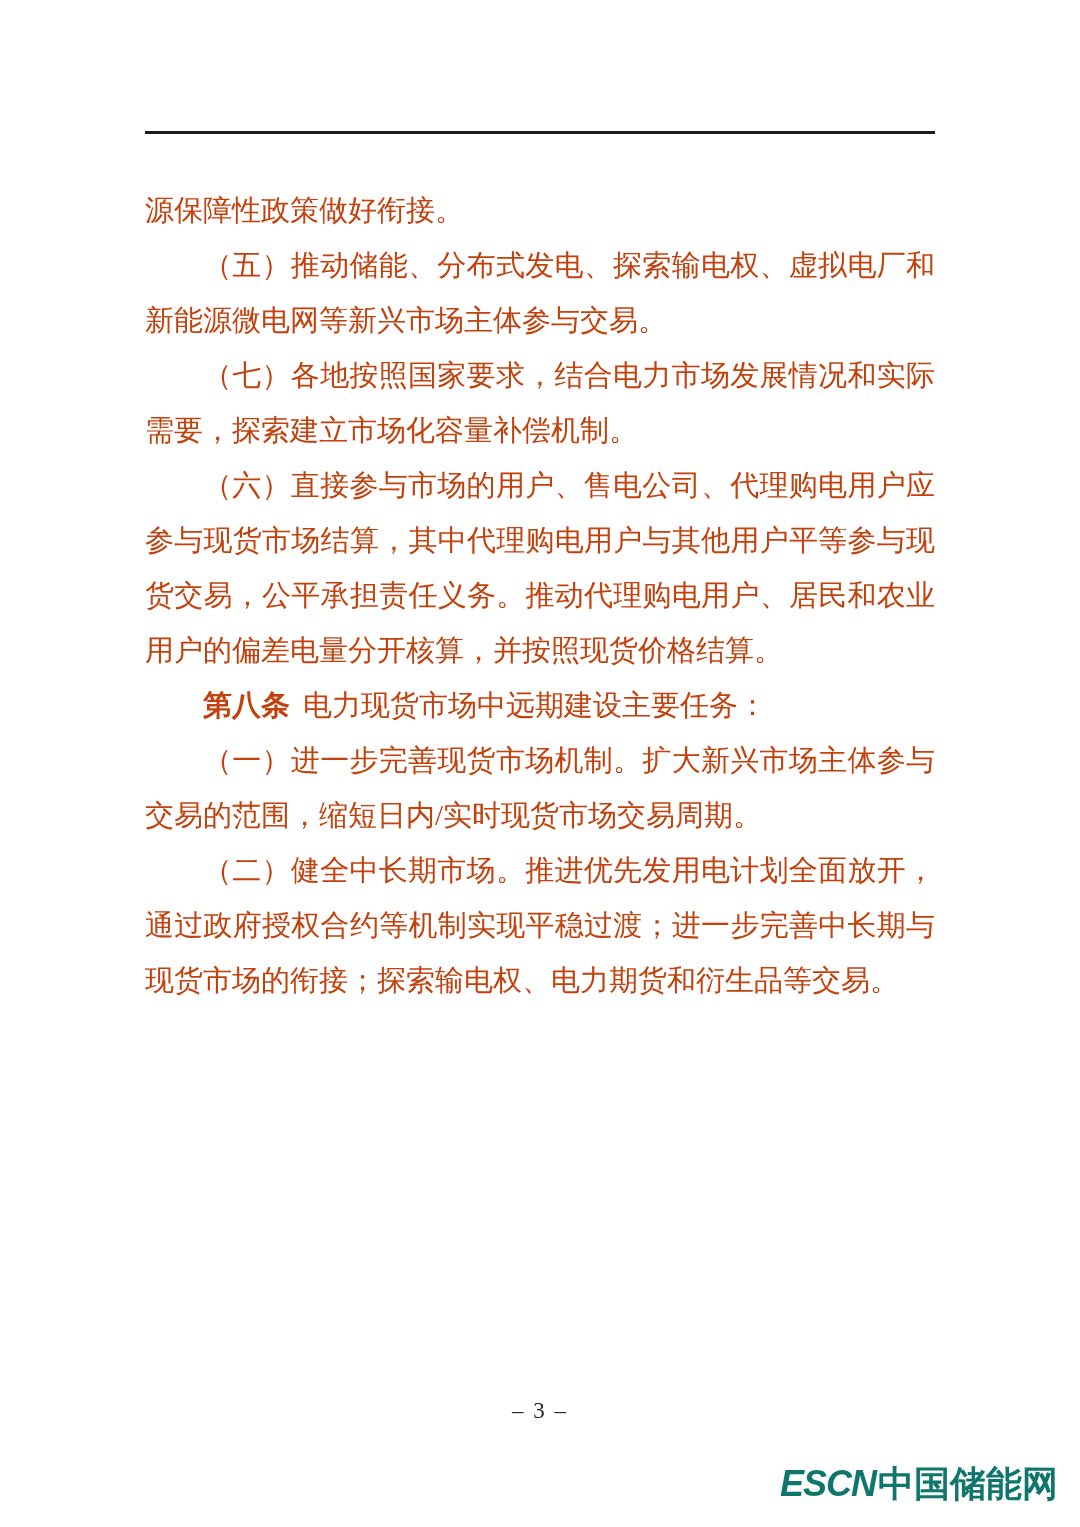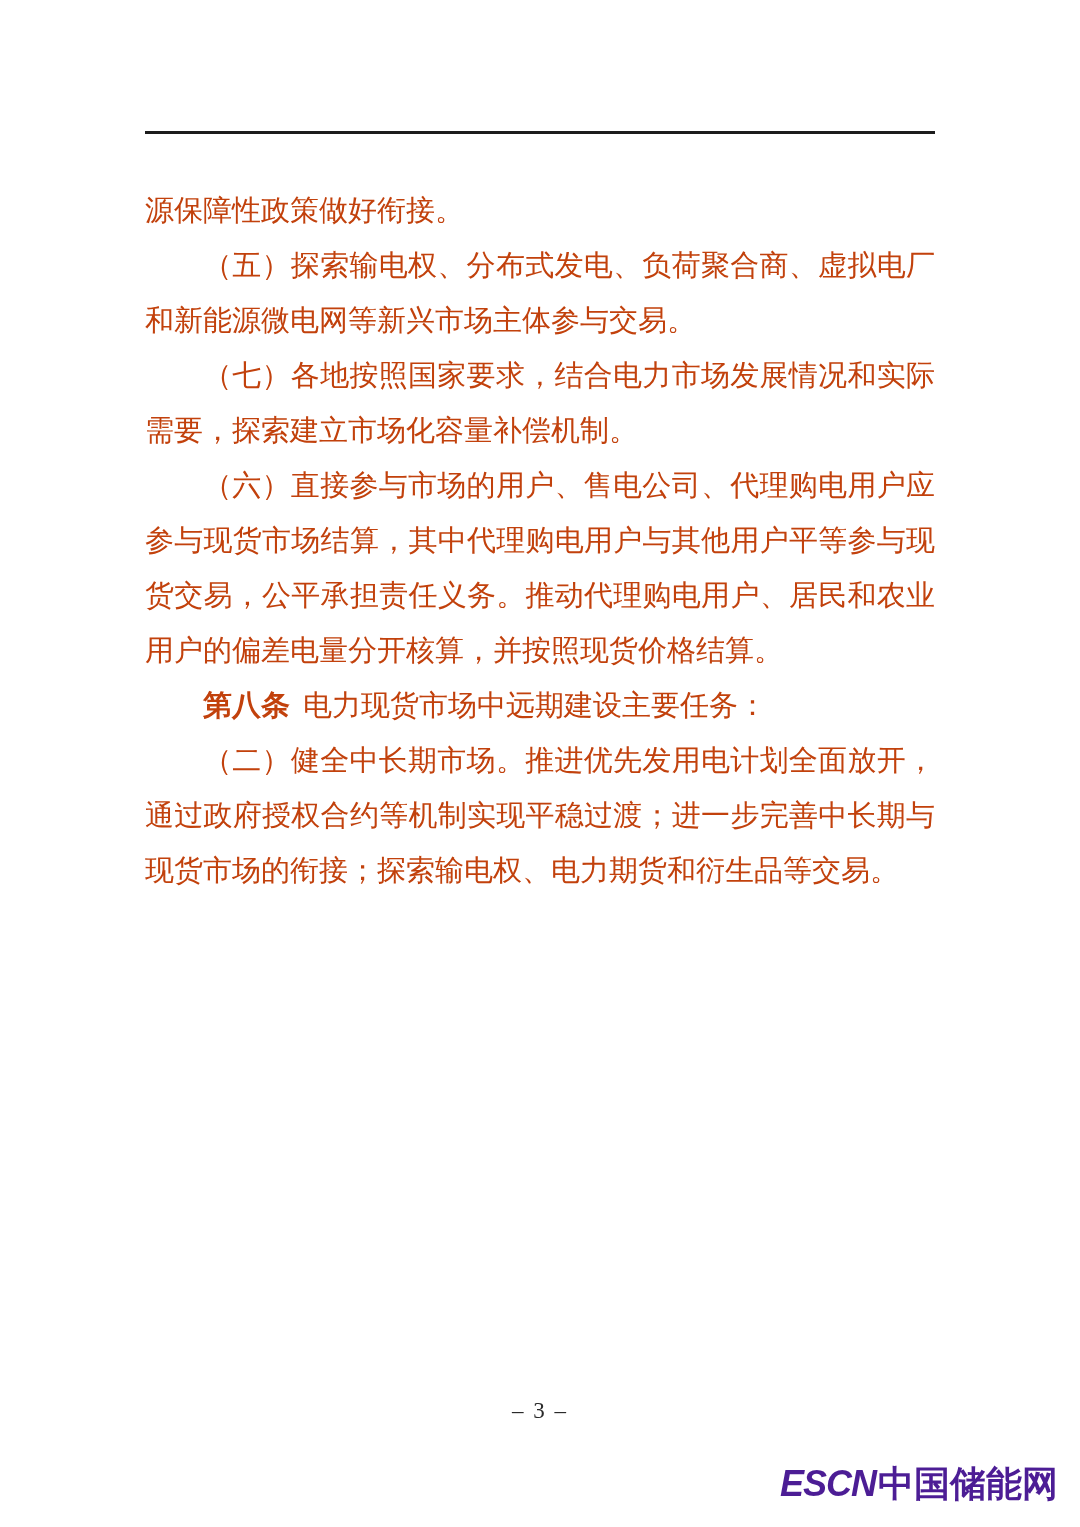--- a/index.html
+++ b/index.html
@@ -82,24 +82,25 @@
     margin-left: 2px;
   }
 </style>
 </head>
 <body>
 
 <div class="page">
   <div class="rule" style="background: rgb(28, 28, 28);"></div>
   <div class="body-text" id="doc-body" style="color: #c2410c;">
       <p class="para"><span>源保障性政策做好衔接。</span></p>
-      <p class="para indent"><span>（五）探索输电权、分布式发电、负荷聚合商、虚拟电厂和新能源微电网等新兴市场主体参与交易。</span></p>
+      <p class="para indent"><span>（五）推动储能、分布式发电、探索输电权、虚拟电厂和新能源微电网等新兴市场主体参与交易。</span></p>
       <p class="para indent"><span>（七）各地按照国家要求，结合电力市场发展情况和实际需要，探索建立市场化容量补偿机制。</span></p>
       <p class="para indent"><span>（六）直接参与市场的用户、售电公司、代理购电用户应参与现货市场结算，其中代理购电用户与其他用户平等参与现货交易，公平承担责任义务。推动代理购电用户、居民和农业用户的偏差电量分开核算，并按照现货价格结算。</span></p>
       <p class="para indent"><b>第八条</b><span>电力现货市场中远期建设主要任务：</span></p>
+      <p class="para indent"><span>（一）进一步完善现货市场机制。扩大新兴市场主体参与交易的范围，缩短日内/实时现货市场交易周期。</span></p>
       <p class="para indent"><span>（二）健全中长期市场。推进优先发用电计划全面放开，通过政府授权合约等机制实现平稳过渡；进一步完善中长期与现货市场的衔接；探索输电权、电力期货和衍生品等交易。</span></p>
     </div>
   <div class="page-num">– 3 –</div>
-  <div class="logo" style="color: #4c1d95;">
+  <div class="logo" style="color: #0f766e;">
     <span class="logo-latin">ESCN</span>
     <span class="logo-cjk">中国储能网</span>
   </div>
 </div>
 
 </body></html>

